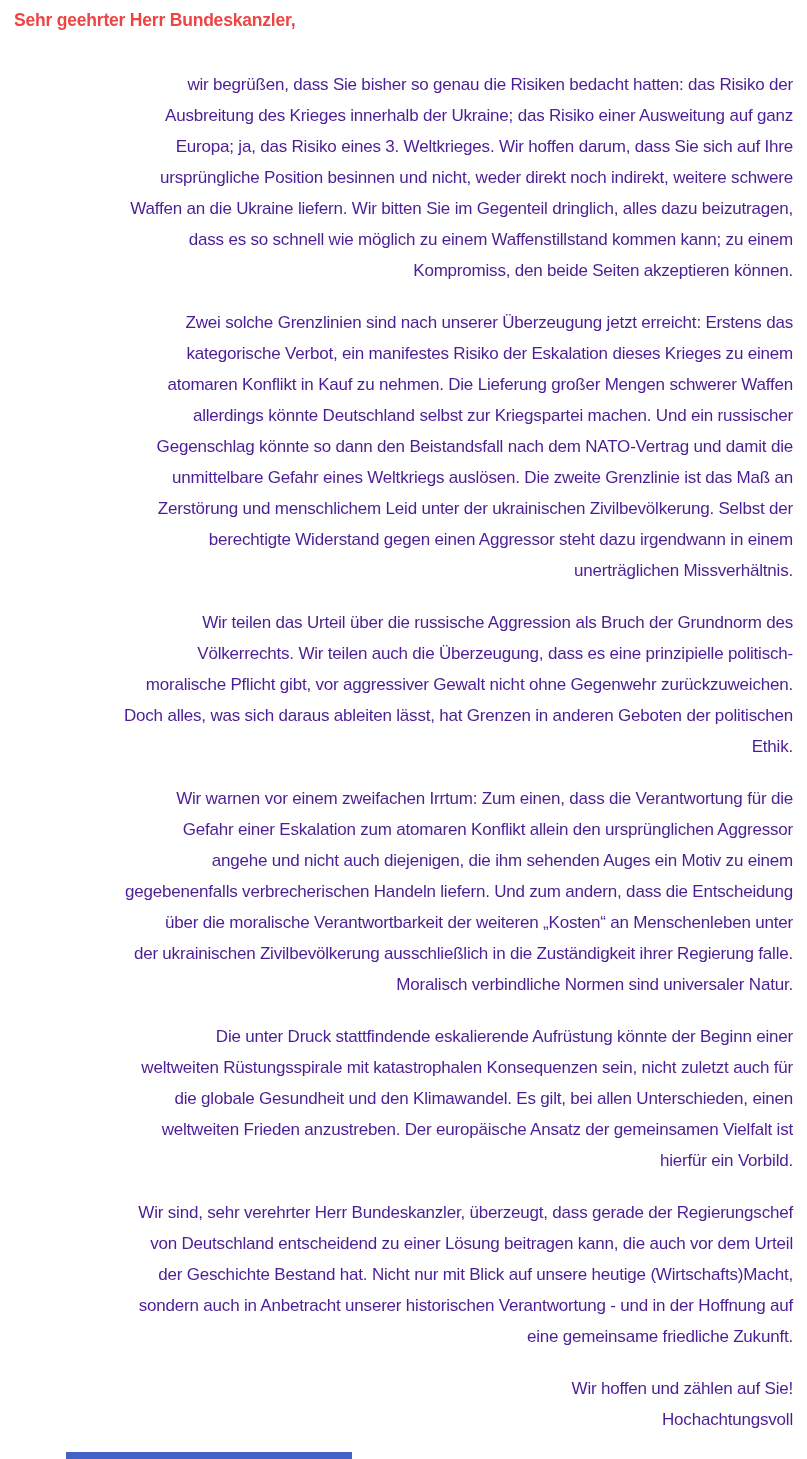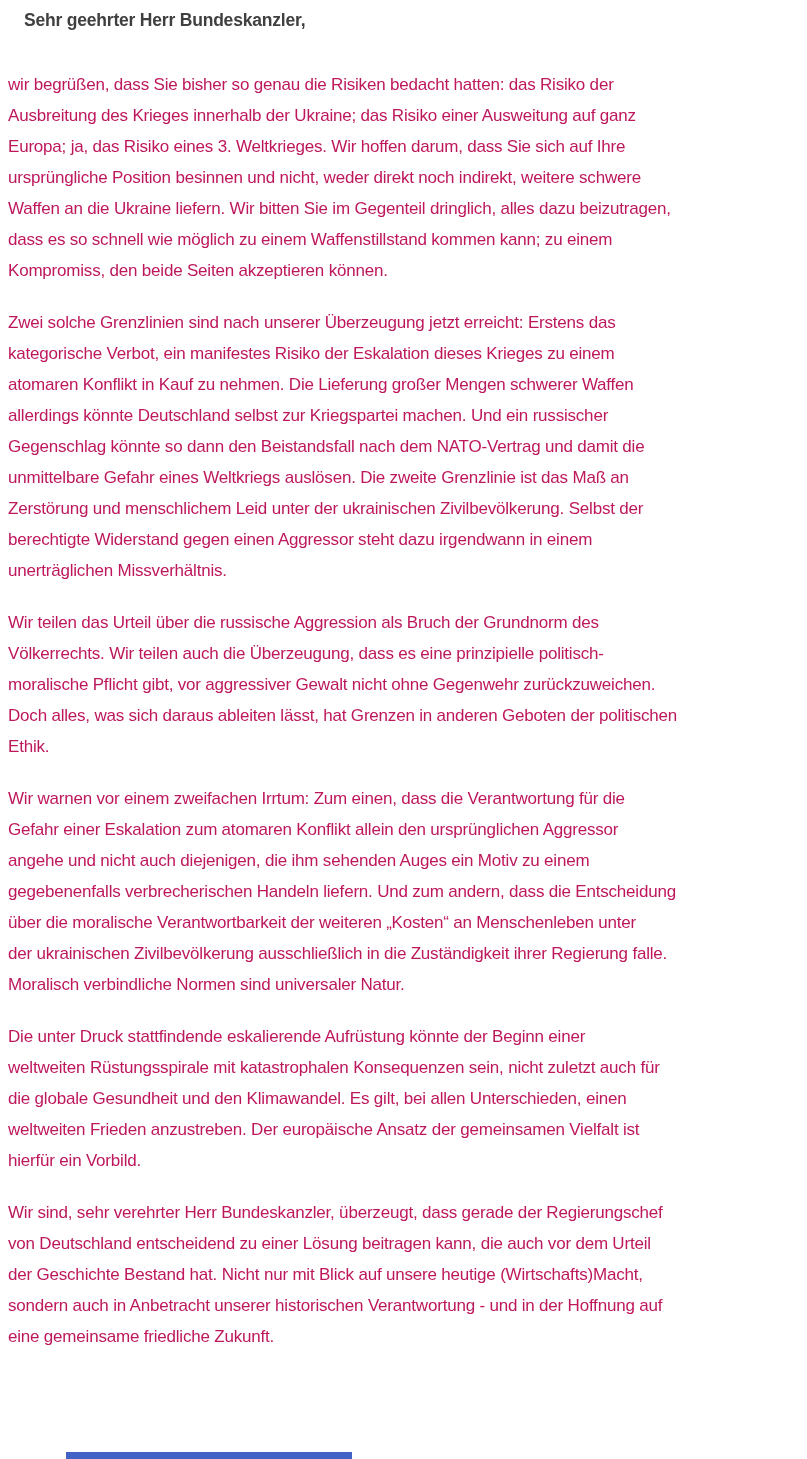--- a/index.html
+++ b/index.html
@@ -13,32 +13,33 @@
     position: relative;
     overflow: hidden;
     font-family: "Liberation Sans", "DejaVu Sans", sans-serif;
   }
   .letter {
     padding: 7px 14px 0 8px;
   }
   .salutation {
     font-size: 17.5px;
     font-weight: 700;
-    color: #404040;
+    color: #ef4444;
     letter-spacing: -0.2px;
-    margin: 0 0 36px 16px;
+    margin: 0 0 36px 6px;
     line-height: 26px;
   }
   .para {
     font-size: 17px;
-    color: #be185d;
+    color: #4c1d95;
     letter-spacing: -0.2px;
     line-height: 31px;
     margin: 8px 0 21px 0;
     white-space: pre-line; 
+    text-align: right;
   }
   .closing {
     margin-bottom: 0;
   }
   .truncated-bar {
     position: absolute;
     left: 66px;
     bottom: 0;
     width: 286px;
     height: 7px;
@@ -82,15 +83,17 @@
   <p class="para">Die unter Druck stattfindende eskalierende Aufrüstung könnte der Beginn einer
 weltweiten Rüstungsspirale mit katastrophalen Konsequenzen sein, nicht zuletzt auch für
 die globale Gesundheit und den Klimawandel. Es gilt, bei allen Unterschieden, einen
 weltweiten Frieden anzustreben. Der europäische Ansatz der gemeinsamen Vielfalt ist
 hierfür ein Vorbild.</p>
   <p class="para">Wir sind, sehr verehrter Herr Bundeskanzler, überzeugt, dass gerade der Regierungschef
 von Deutschland entscheidend zu einer Lösung beitragen kann, die auch vor dem Urteil
 der Geschichte Bestand hat. Nicht nur mit Blick auf unsere heutige (Wirtschafts)Macht,
 sondern auch in Anbetracht unserer historischen Verantwortung - und in der Hoffnung auf
 eine gemeinsame friedliche Zukunft.</p>
+  <p class="para closing">Wir hoffen und zählen auf Sie!
+Hochachtungsvoll</p>
 </div>
 
 <div class="truncated-bar" style="background-color: rgb(66, 98, 198);"></div>
 
 </body></html>

